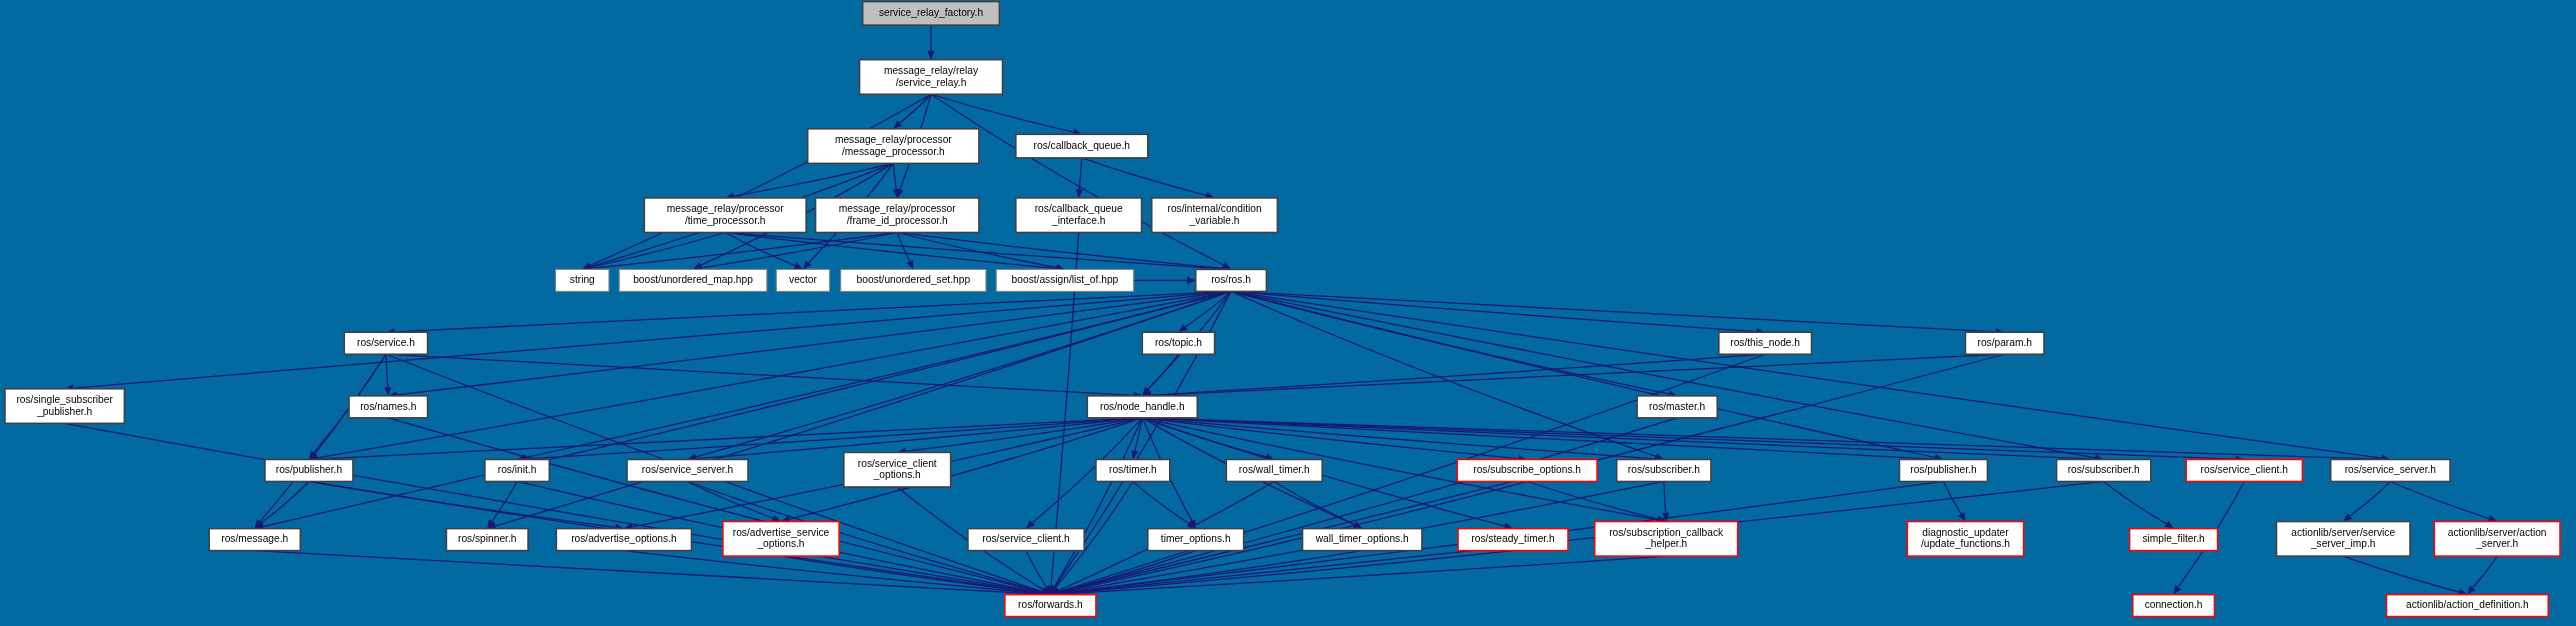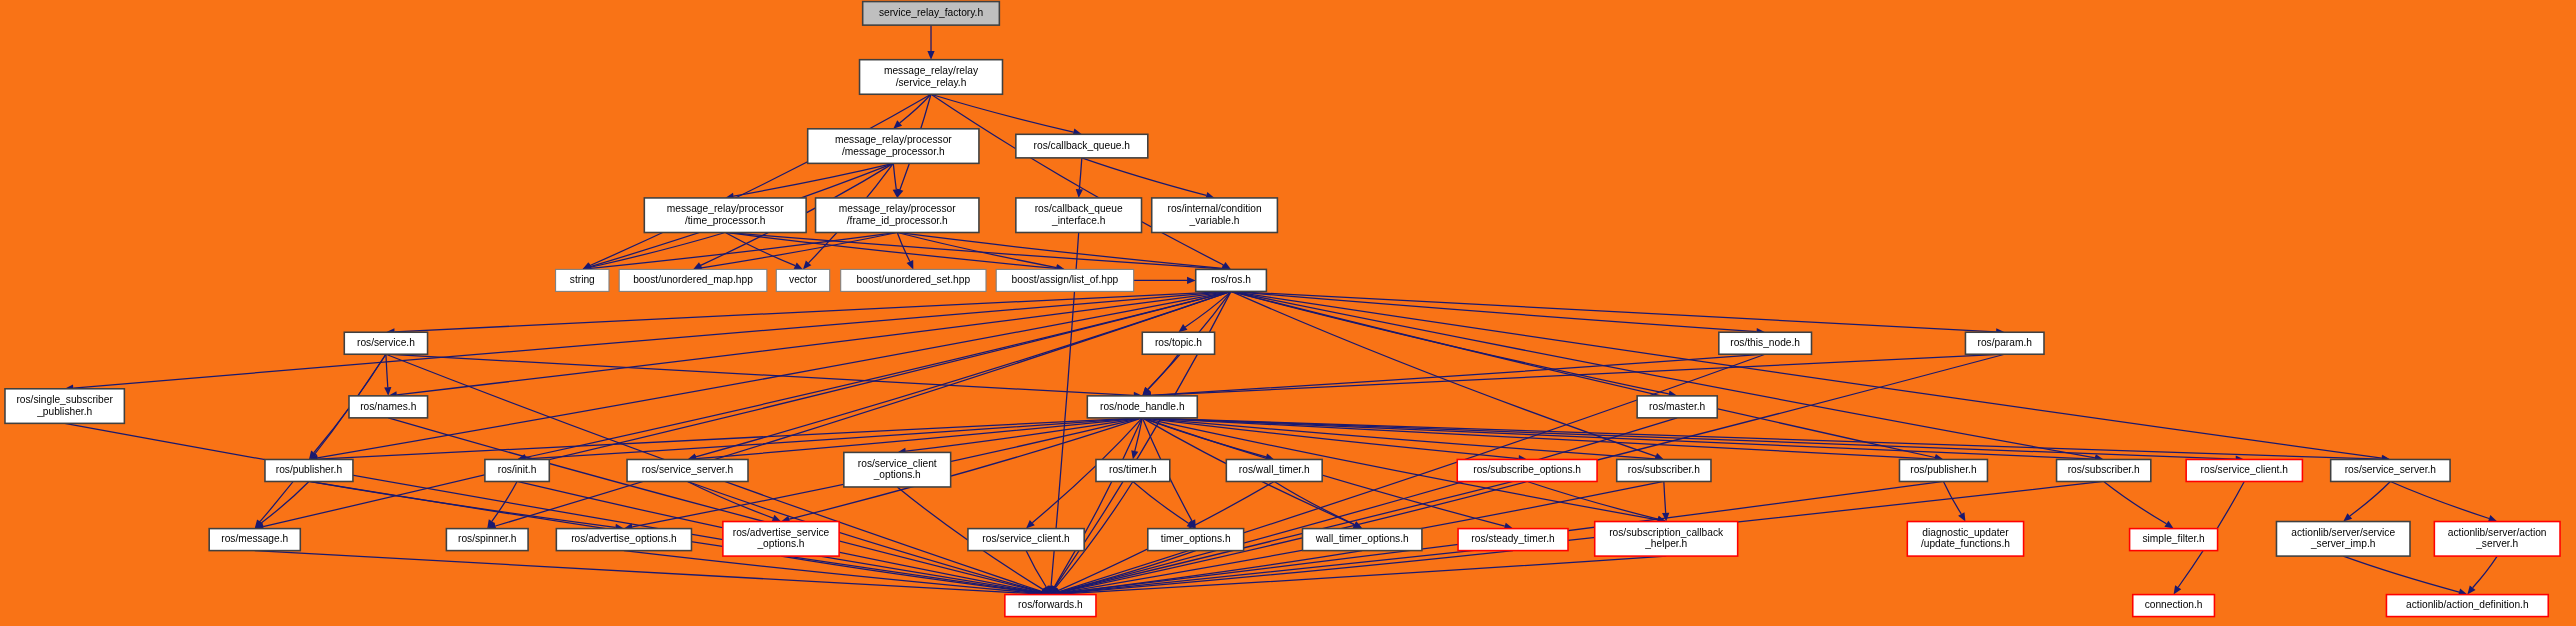--- a/index.html
+++ b/index.html
@@ -7,21 +7,21 @@
     padding: 0;
     background: #ffffff;
   }
   body {
     font-family: "Liberation Sans", sans-serif;
   }
   #graph-wrap {
     position: relative;
     width: 2576px;
     height: 626px;
-    background: #f97316;
+    background: #0369a1;
     overflow: hidden;
   }
   svg#dep-graph {
     display: block;
     width: 2576px;
     height: 626px;
   }
   .node-box {
     fill: #ffffff;
     stroke: #404040;

